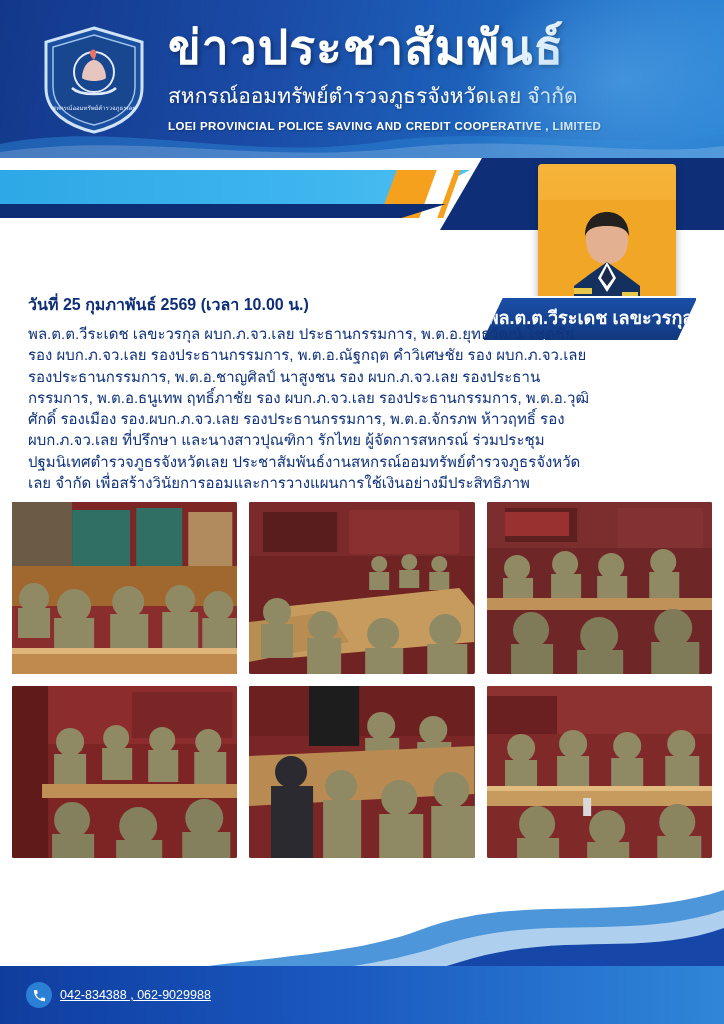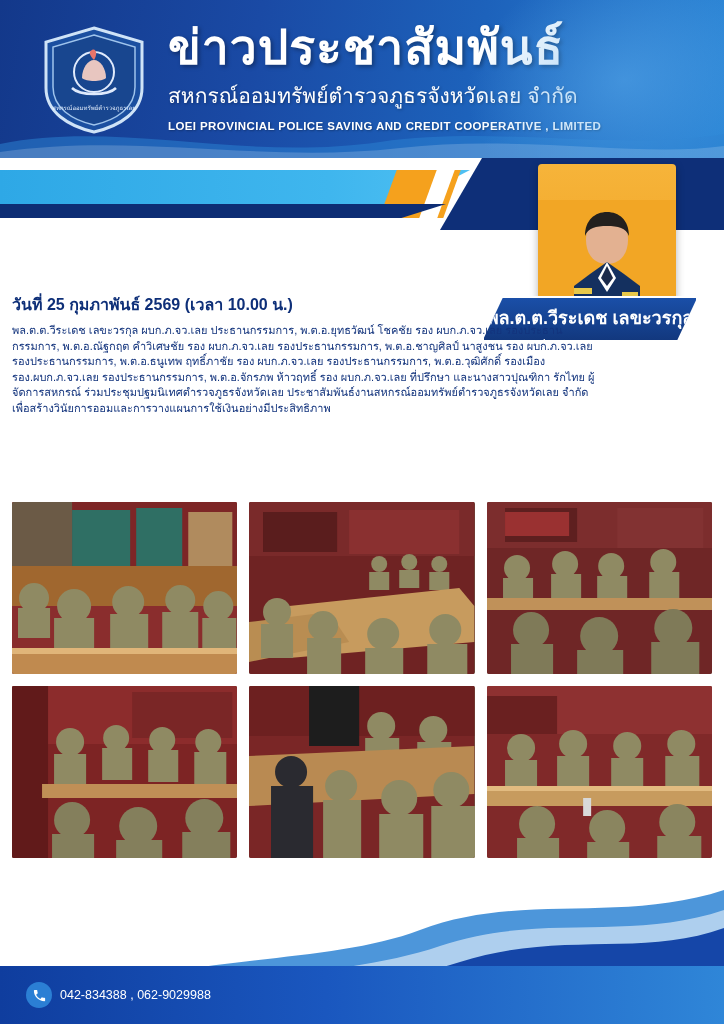--- a/index.html
+++ b/index.html
@@ -111,28 +111,28 @@
     color: #fff; text-align: center;
     padding-top: 5px;
     box-shadow: 0 2px 6px rgba(0,0,0,0.25);
   }
   .name-badge .nb-name { font-size: 18px; font-weight: bold; }
   .name-badge .nb-role { font-size: 14px; margin-top: 1px; }
 
   
   .content {
     position: absolute; left: 0; top: 230px; width: 612px;
-    padding: 62px 16px 0 12px;
+    padding: 62px 16px 0 28px;
   }
   .date-line {
     color: #0e2f78; font-weight: bold; font-size: 16px;
     margin-bottom: 6px;
   }
   .para {
-    color: #13347d; font-size: 11px; line-height: 1.42;
+    color: #13347d; font-size: 15px; line-height: 1.42;
     text-align: left;
   }
 
   
   .photos {
     position: absolute; left: 12px; top: 502px;
     width: 700px;
     display: grid;
     grid-template-columns: repeat(3, 1fr);
     grid-template-rows: 172px 172px;
@@ -149,21 +149,21 @@
   .footer-waves {
     position: absolute; left: 0; bottom: 0; width: 724px; height: 140px;
   }
   .footer-bar {
     position: absolute; left: 0; bottom: 0; width: 724px; height: 58px;
     background: linear-gradient(90deg, #0f3d9e 0%, #1a57bf 45%, #2f86d8 100%);
     display: flex; align-items: center;
     padding-left: 26px;
     color: #ffffff;
   }
-  .fitem { display: flex; align-items: center; font-size: 12.5px; }
+  .fitem { display: flex; align-items: center; font-size: 12.5px; text-decoration: underline; }
   .fitem .ftxt { margin-left: 8px; }
   .fsep { width: 30px; }
   .circ {
     width: 26px; height: 26px; border-radius: 50%;
     background: #2b7fd4;
     display: flex; align-items: center; justify-content: center;
   }
   .circ svg { display:block; }
 </style>
 </head>

